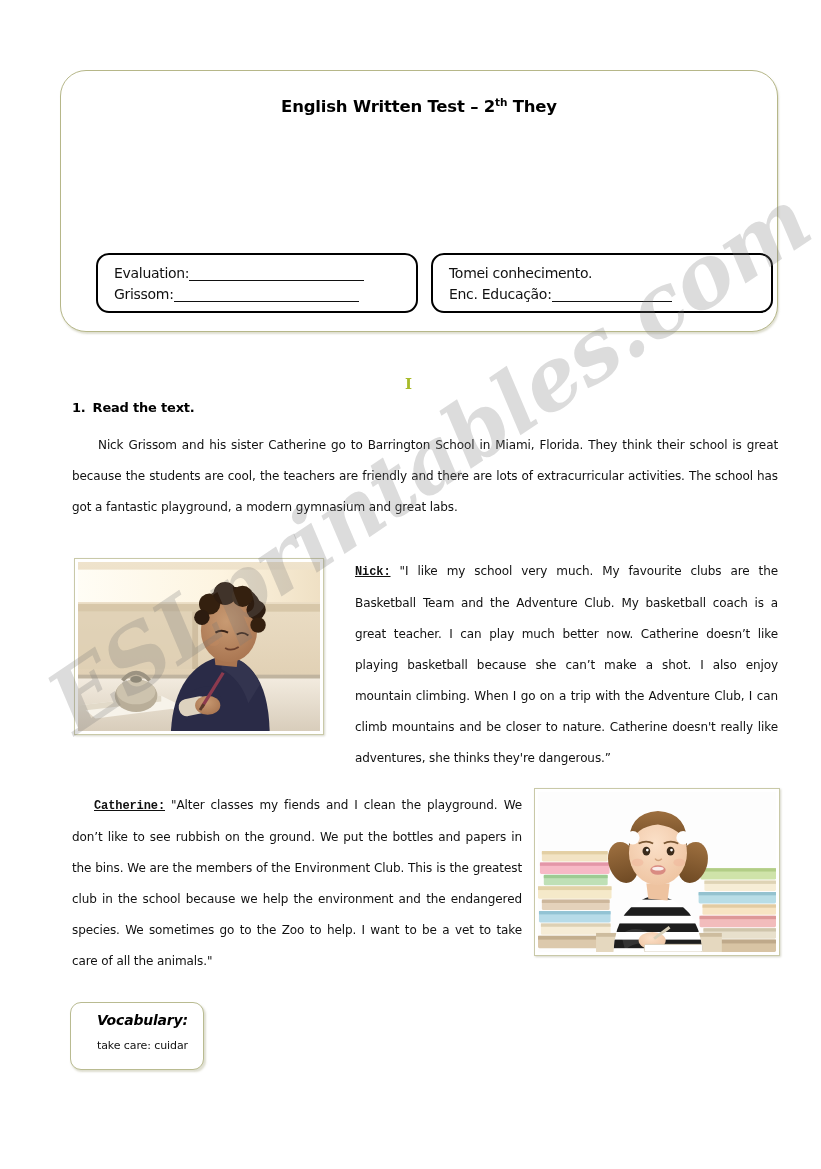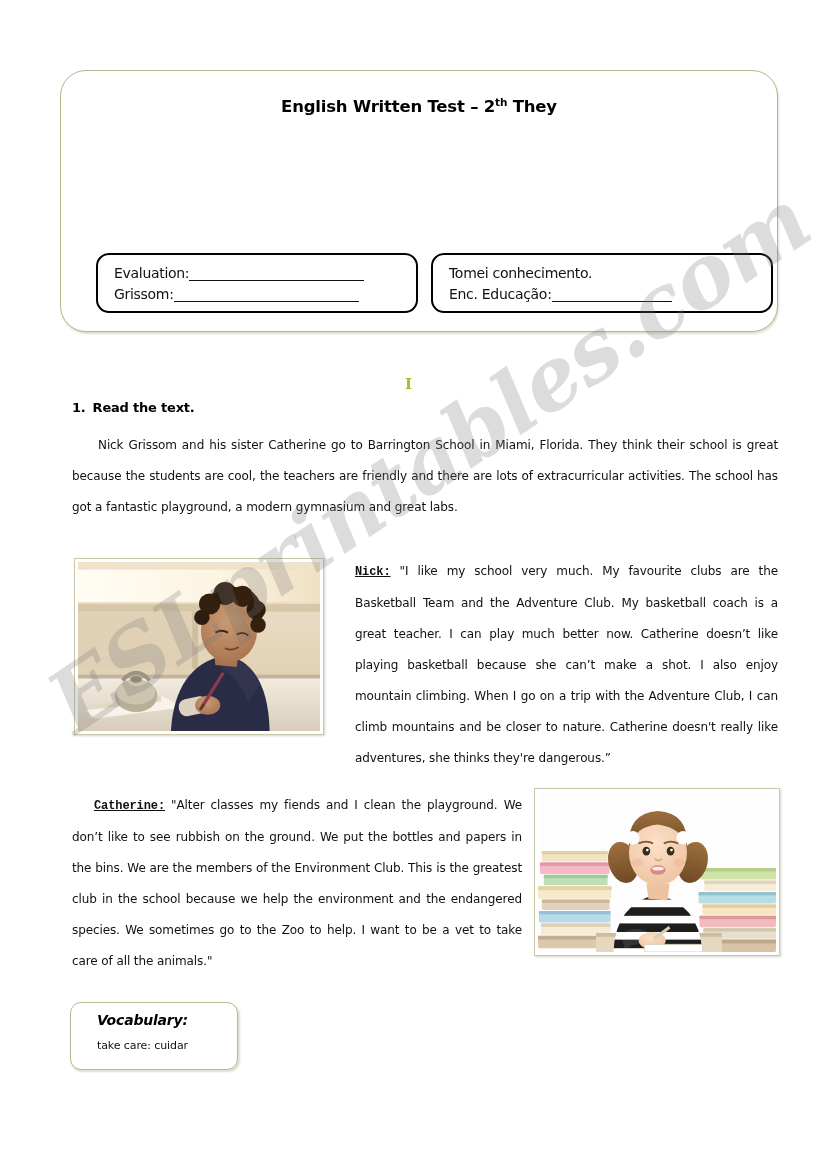--- a/index.html
+++ b/index.html
@@ -233,21 +233,21 @@
     font-weight: bold;
     text-decoration: underline;
     font-family: Liberation Mono, monospace;
   }
 
   
   #vocabulary-box {
     position: absolute;
     left: 70px;
     top: 1002px;
-    width: 168px;
+    width: 134px;
     height: 68px;
     border: 1.4px solid #b9bb91;
     border-radius: 11px;
     box-sizing: border-box;
     background: #fff;
     box-shadow: 1.5px 2px 2px rgba(160,160,120,0.35);
     z-index: 10;
   }
   #vocabulary-title {
     position: absolute;

